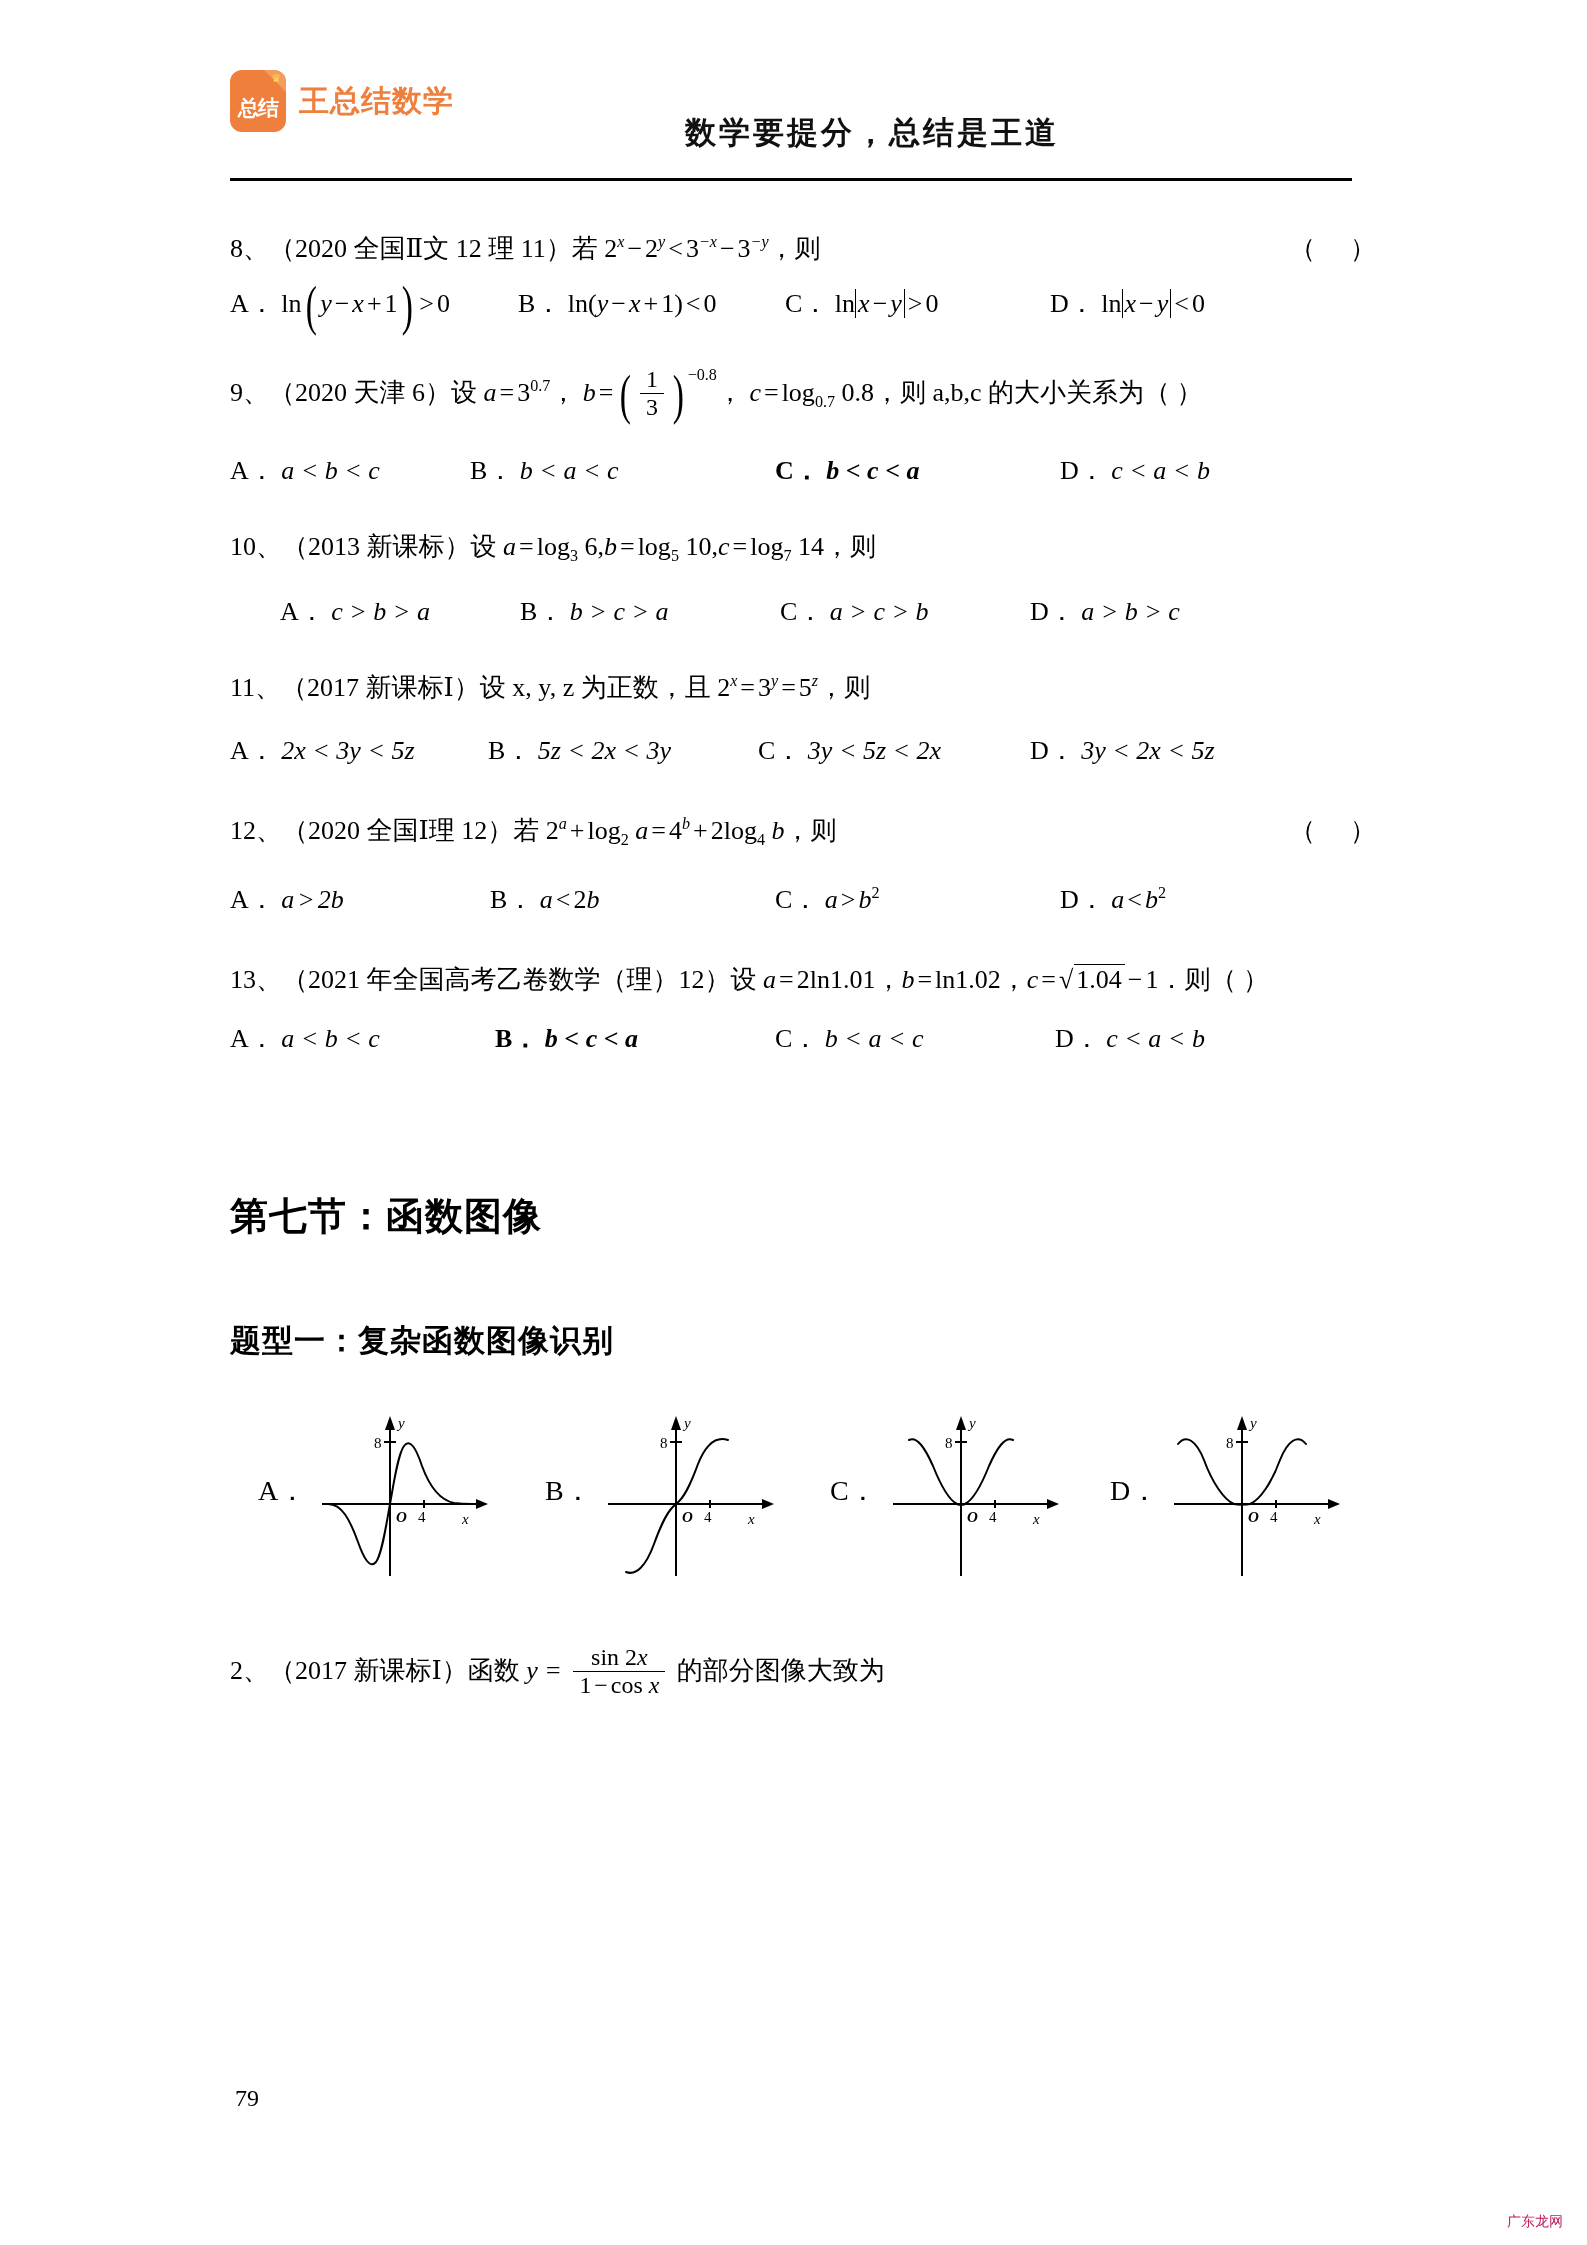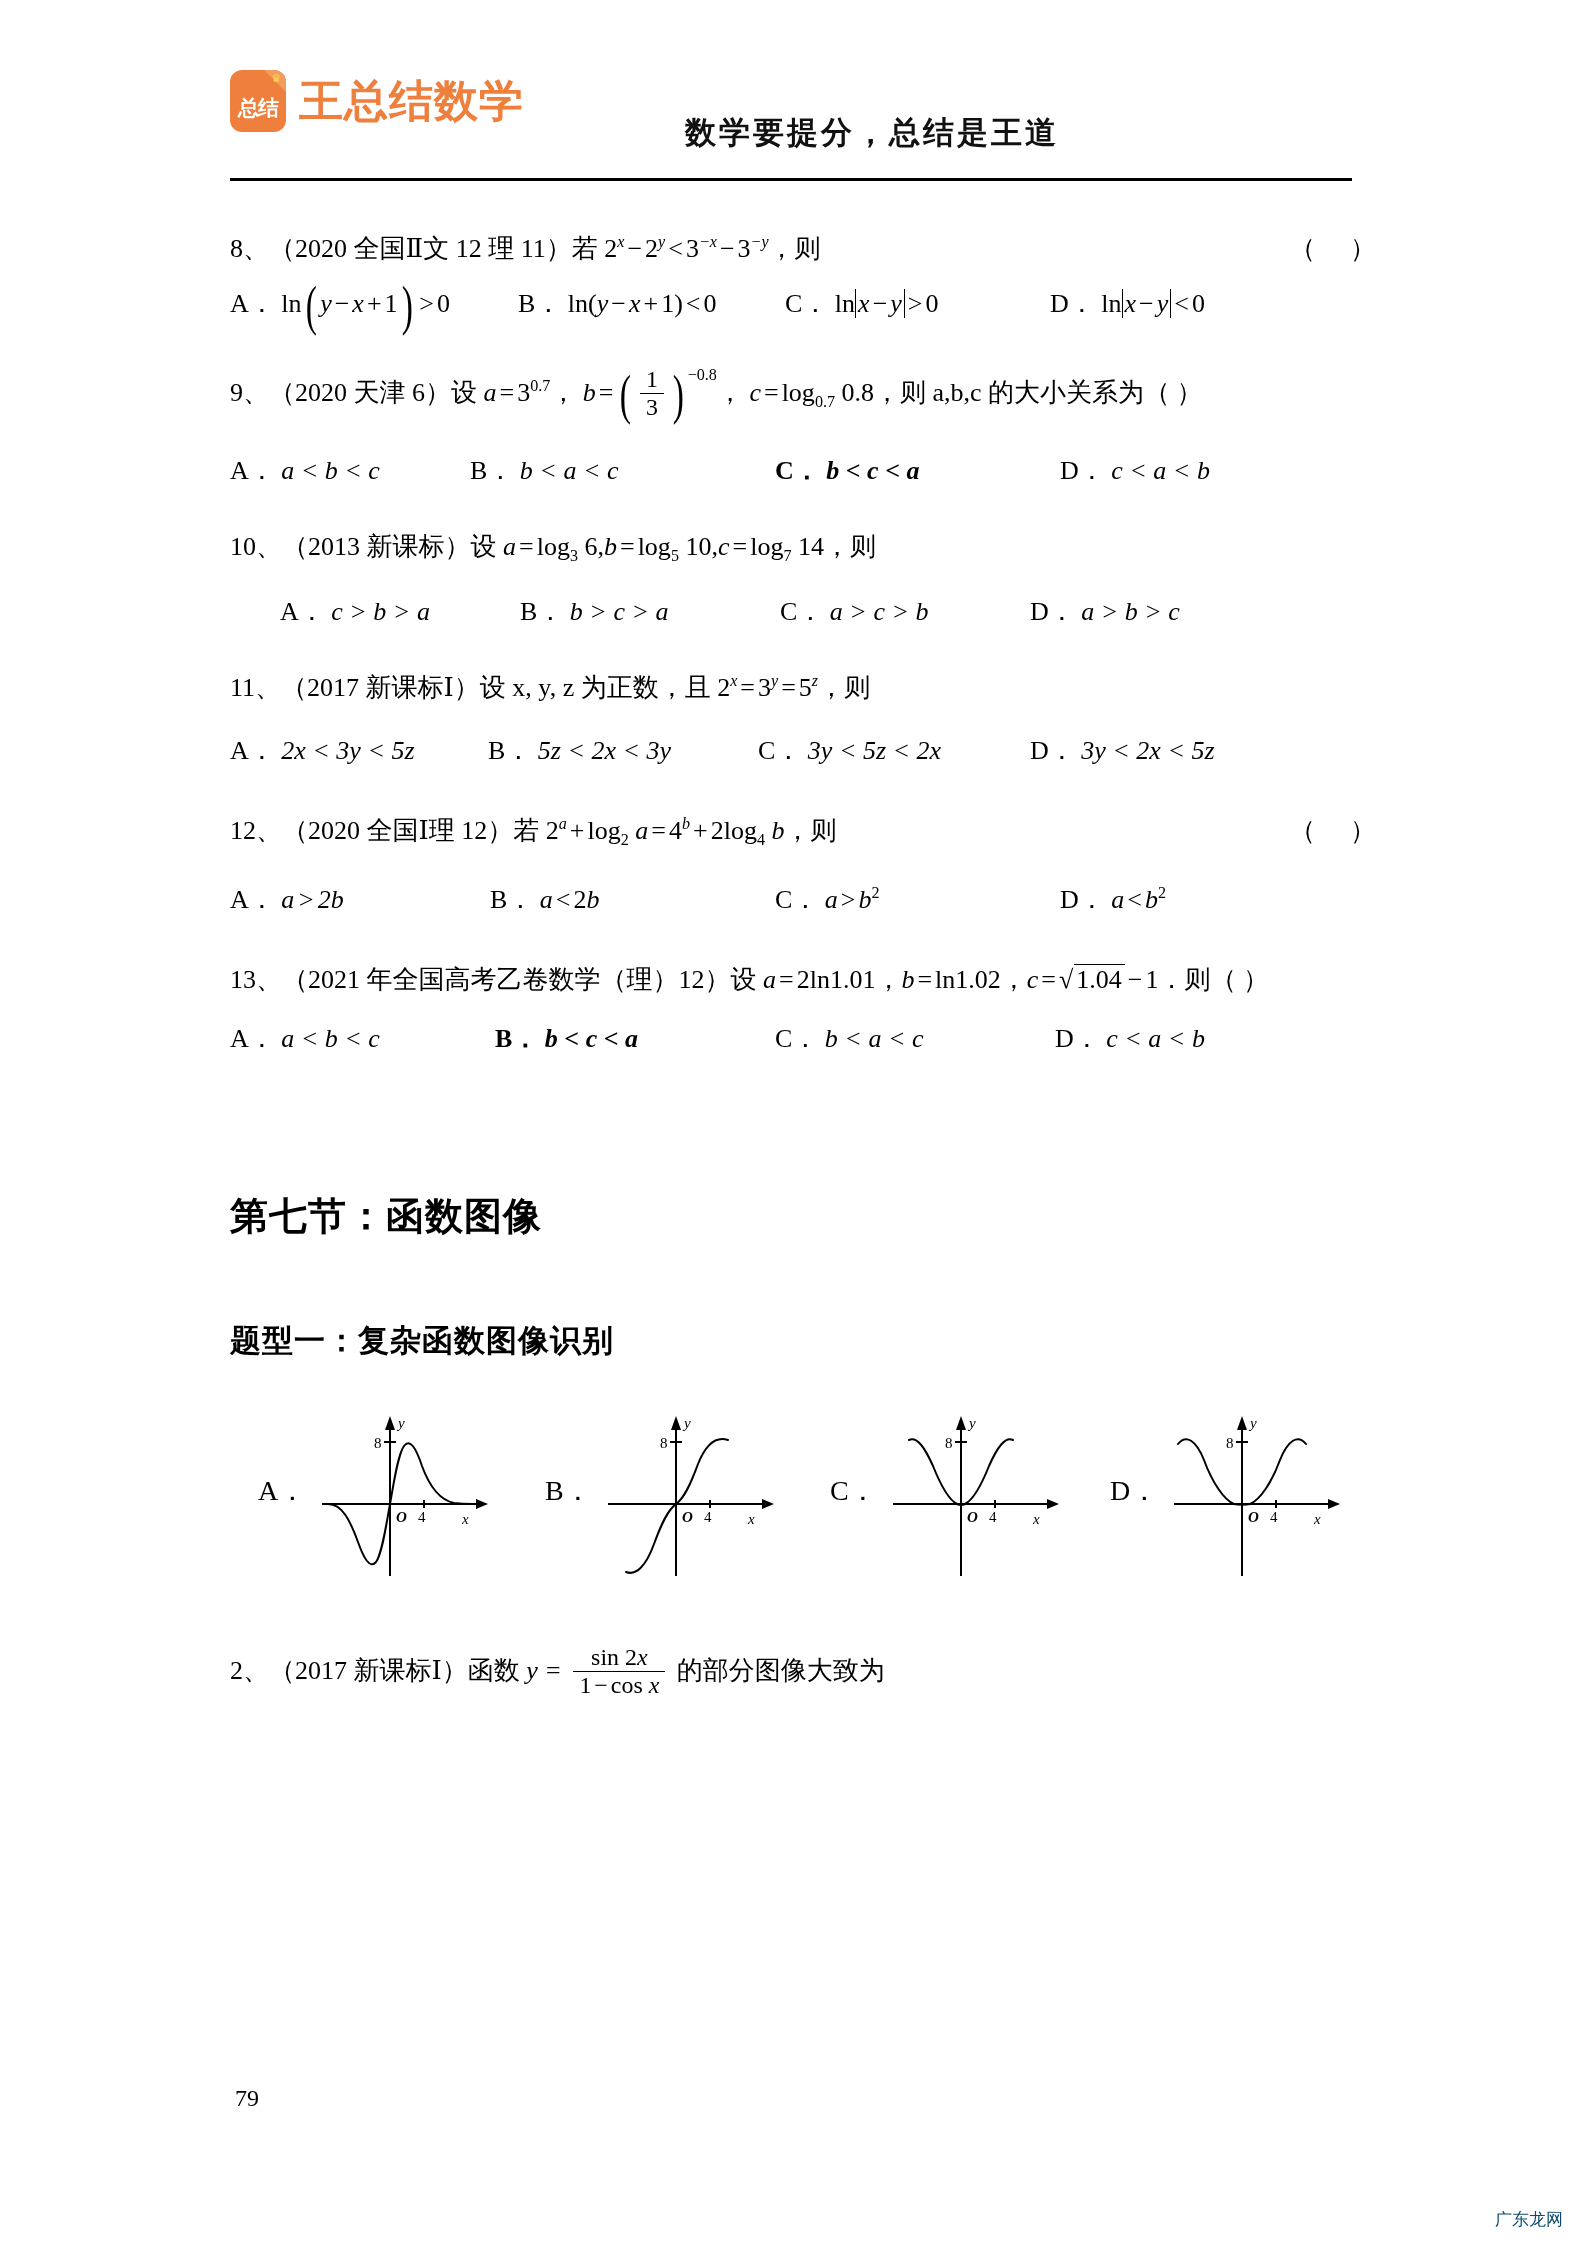--- a/index.html
+++ b/index.html
@@ -69,21 +69,21 @@
     font-size: 21px;
     letter-spacing: -1px;
     line-height: 1;
     margin-top: 12px;
   }
   .logo-text {
     margin-left: 13px;
     color: #ee7f3c;
     font-family: "Liberation Sans", "DejaVu Sans", sans-serif;
     font-weight: bold;
-    font-size: 44px;
+    font-size: 30px;
     letter-spacing: 1px;
     line-height: 1;
   }
   .tagline {
     position: absolute;
     left: 455px;
     top: 42px;
     font-family: "Liberation Serif", "DejaVu Serif", serif;
     font-size: 31px;
     font-weight: bold;
@@ -211,22 +211,22 @@
     position: absolute;
     left: 235px;
     top: 2085px;
     font-size: 24px;
   }
   .watermark {
     position: absolute;
     right: 24px;
     bottom: 14px;
     font-family: "Liberation Sans","DejaVu Sans",sans-serif;
-    font-size: 17px;
-    color: #0c4a6e;
+    font-size: 14px;
+    color: #be185d;
   }
 </style>
 </head>
 <body>
 
 <div class="page">
 
   <div class="header">
     <div class="logo-wrap">
       <div class="logo-badge">

